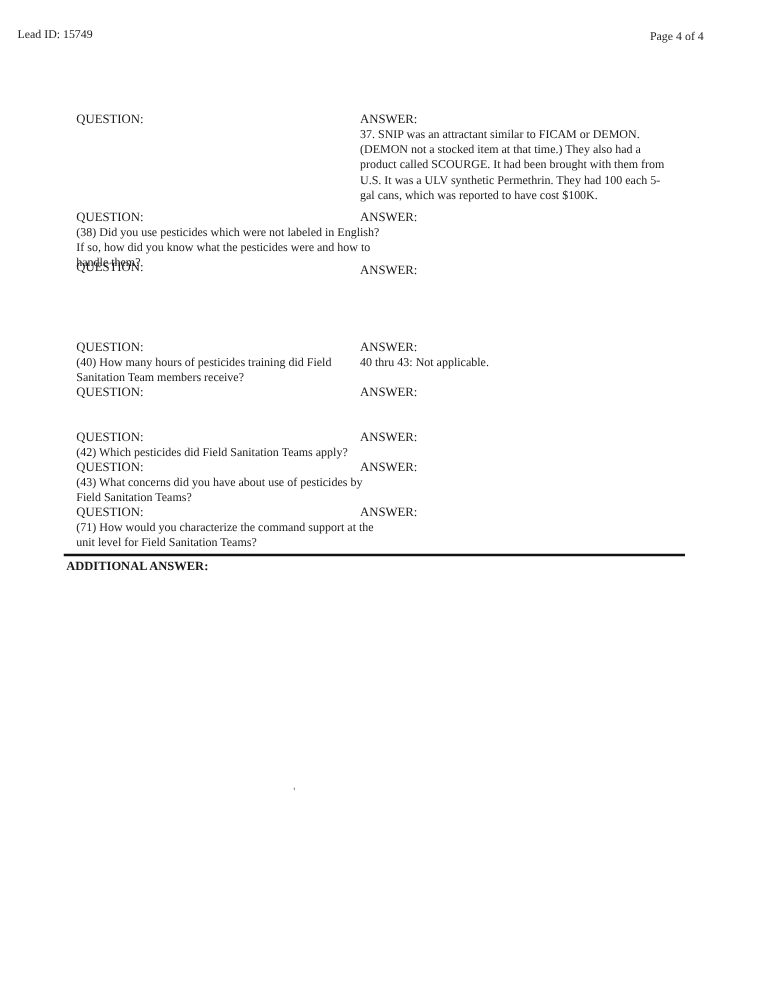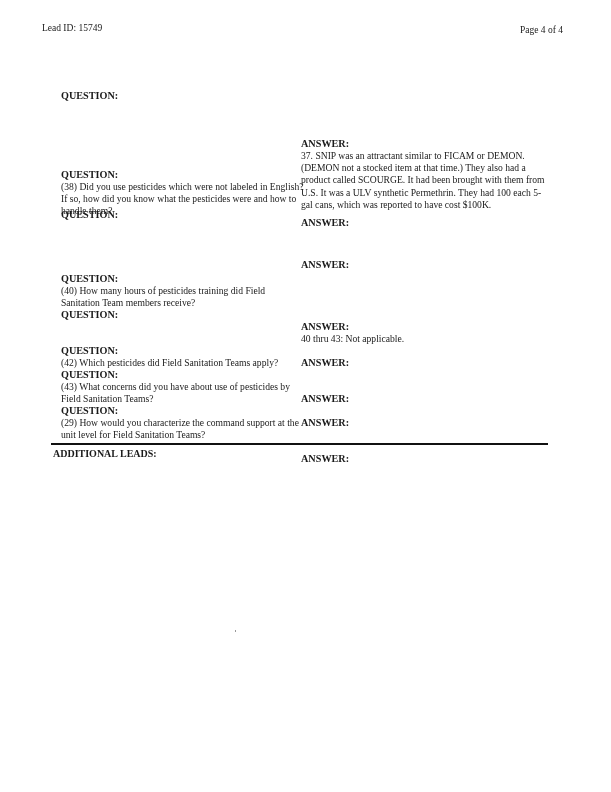--- a/index.html
+++ b/index.html
@@ -1,24 +1,24 @@
 <!DOCTYPE html>
 <html><head>
   <meta charset="utf-8">
   <style>
     html, body { margin:0; padding:0; background:#ffffff; }
     body { width:611px; height:792px; position:relative; overflow:hidden;
            font-family:"Liberation Serif", "DejaVu Serif", serif; color:#1a1a1a; }
     .hdr { position:absolute; top:23px; font-size:9.5px; }
-    #lead-id { left:14px;margin-left:28px; }
+    #lead-id { left:14px; }
     #page-num { right:48px; top:25px; }
     .q, .a { position:absolute; font-size:9.6px; line-height:12.2px; }
     .q { left:61px; width:240px; }
-    .a { left:301px; width:250px;margin-top:48px; }
-    .lbl { font-weight:bold; font-size:10.2px; line-height:12px; display:block; }
+    .a { left:288px; width:250px; }
+    .lbl { font-weight:normal; font-size:10.2px; line-height:12px; display:block; }
     .txt { display:block; }
     .rule { position:absolute; left:51px; width:497px; top:443px; height:2px; background:#111; }
     .leads { position:absolute; left:53px; top:448px; font-weight:bold; font-size:10px; }
     .speck { position:absolute; left:235px; top:630px; width:1px; height:2px; background:#999; }
   </style>
 </head>
 <body>
 
 <div id="lead-id" class="hdr">Lead ID: 15749</div>
 <div id="page-num" class="hdr">Page 4 of 4</div>
@@ -73,21 +73,21 @@
 <div class="q" style="top:369px">
   <span class="lbl">QUESTION:</span>
   <span class="txt">(43)  What concerns did you have about use of pesticides by Field Sanitation Teams?</span>
 </div>
 <div class="a" style="top:369px">
   <span class="lbl">ANSWER:</span>
 </div>
 
 <div class="q" style="top:405px">
   <span class="lbl">QUESTION:</span>
-  <span class="txt">(29)  How would you characterize the command support at the unit level for Field Sanitation Teams?</span>
+  <span class="txt">(71)  How would you characterize the command support at the unit level for Field Sanitation Teams?</span>
 </div>
 <div class="a" style="top:405px">
   <span class="lbl">ANSWER:</span>
 </div>
 
 <div class="rule"></div>
-<div class="leads">ADDITIONAL LEADS:</div>
+<div class="leads">ADDITIONAL ANSWER:</div>
 <div class="speck"></div>
 
 </body></html>

